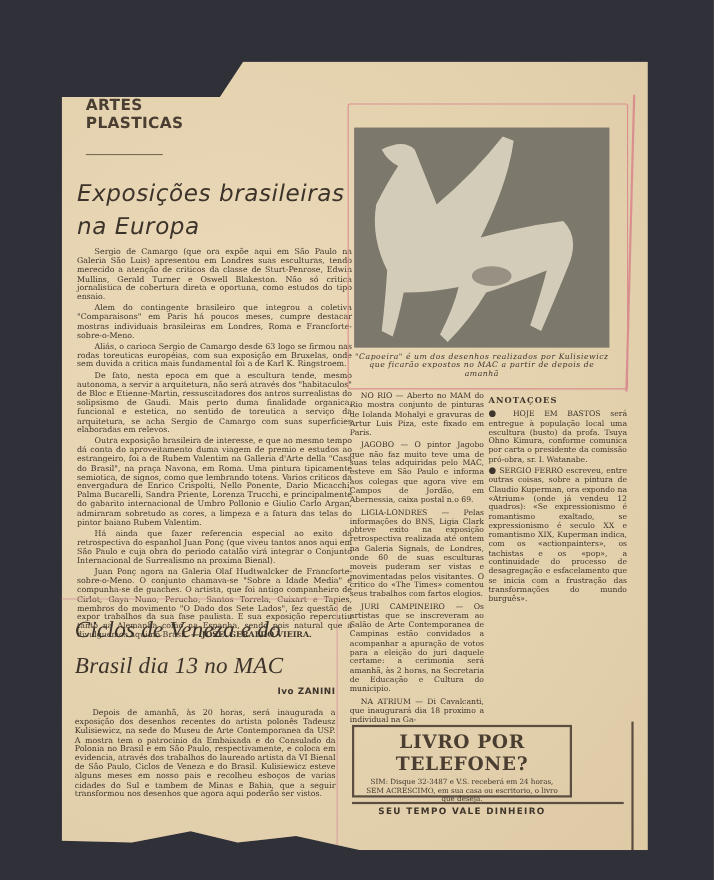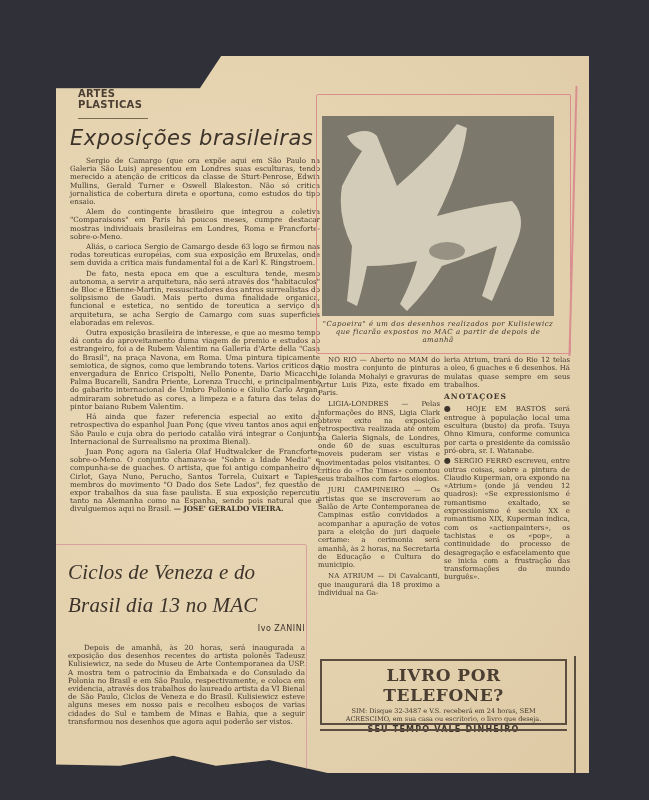--- a/index.html
+++ b/index.html
@@ -18,29 +18,29 @@
   }
   .paper-texture {
     position: absolute; inset: 0;
     background: radial-gradient(ellipse at 30% 40%, rgba(255,240,210,0.25), rgba(190,160,110,0.18));
   }
   .col-left {
     position: absolute; left: 14px; top: 32px; width: 250px;
   }
   .section-label {
     font-family: "DejaVu Sans", sans-serif;
-    font-weight: bold; font-size: 10px; color: #4b3f33;
-    margin-left: 8px; padding-bottom: 8px;
+    font-weight: bold; font-size: 14px; color: #4b3f33;
+    margin-left: 8px; padding-bottom: 20px;
     border-bottom: 1px solid #7a6a55; width: 70px;
     letter-spacing: 0.3px;
   }
   .headline-1 {
     font-family: "DejaVu Sans", sans-serif;
     font-size: 21px; color: #3c332b; line-height: 30px;
-    font-style: italic; margin-top: 4px; letter-spacing: 0.5px;
+    font-style: italic; margin-top: 20px; letter-spacing: 0.5px;
   }
   .body-text {
     font-size: 7.2px; line-height: 8.2px; color: #3e352c;
     text-align: justify;
   }
   .body-text p { text-indent: 16px; margin-bottom: 2px; }
   .byline-strong { font-weight: bold; margin-top: 19px; }
   .red-box-1 {
     position: absolute; left: 260px; top: 38px; width: 255px; height: 260px;
     border: 1.5px solid #d98f8f; border-radius: 2px;
@@ -75,27 +75,27 @@
     border: 1.5px solid #d9a0a0; border-radius: 2px;
   }
   .headline-2 {
     position: absolute; left: 12px; top: 500px; width: 240px;
     font-family: Liberation Serif, serif; font-style: italic;
     font-size: 21px; line-height: 33px; color: #3c332b; letter-spacing: 0.2px;
   }
   .byline-2 {
     position: absolute; left: 12px; top: 568px; width: 237px;
     font-family: "DejaVu Sans", sans-serif; font-size: 8px; text-align: right;
-    color: #3c332b; font-weight: normal; letter-spacing: 0.5px;
+    color: #3c332b; font-weight: bold; letter-spacing: 0.5px;
   }
   .story-2 {
     position: absolute; left: 12px; top: 588px; width: 237px;
   }
   .ad-box {
-    position: absolute; left: 264px; top: 603px; width: 247px; height: 66px;
+    position: absolute; left: 264px; top: 603px; width: 200px; height: 66px;
     border: 2px solid #5b4e40; padding: 4px 6px; text-align: center;
   }
   .ad-title {
     font-family: "DejaVu Serif", serif; font-weight: bold; font-size: 17px;
     color: #4a3e32; letter-spacing: 0.5px; line-height: 20px;
   }
   .ad-text { font-size: 6.5px; line-height: 7.5px; color: #3e352c; margin-top: 3px; }
   .ad-slogan {
     font-family: "DejaVu Sans", sans-serif; font-weight: bold; font-size: 8px;
     color: #3e352c; letter-spacing: 1.2px; margin-top: 2px;
@@ -116,20 +116,21 @@
 
 <div class="clip">
   <div class="paper-texture"></div>
 
   <div class="red-side-line"></div>
 
   <div class="col-left">
     <div class="section-label">ARTES PLASTICAS</div>
     <div class="headline-1">
       <div>Exposições brasileiras</div>
+      <div>na Europa</div>
     </div>
     <div class="body-text" style="margin-top:4px;">
       <p>Sergio de Camargo (que ora expõe aqui em São Paulo na Galeria São Luis) apresentou em Londres suas esculturas, tendo merecido a atenção de criticos da classe de Sturt-Penrose, Edwin Mullins, Gerald Turner e Oswell Blakeston. Não só critica jornalistica de cobertura direta e oportuna, como estudos do tipo ensaio.</p>
       <p>Alem do contingente brasileiro que integrou a coletiva "Comparaisons" em Paris há poucos meses, cumpre destacar mostras individuais brasileiras em Londres, Roma e Francforte-sobre-o-Meno.</p>
       <p>Aliás, o carioca Sergio de Camargo desde 63 logo se firmou nas rodas toreuticas européias, com sua exposição em Bruxelas, onde sem duvida a critica mais fundamental foi a de Karl K. Ringstroem.</p>
       <p>De fato, nesta epoca em que a escultura tende, mesmo autonoma, a servir a arquitetura, não será através dos "habitaculos" de Bloc e Etienne-Martin, ressuscitadores dos antros surrealistas do solipsismo de Gaudi. Mais perto duma finalidade organica, funcional e estetica, no sentido de toreutica a serviço da arquitetura, se acha Sergio de Camargo com suas superficies elaboradas em relevos.</p>
       <p>Outra exposição brasileira de interesse, e que ao mesmo tempo dá conta do aproveitamento duma viagem de premio e estudos ao estrangeiro, foi a de Rubem Valentim na Galleria d'Arte della "Casa do Brasil", na praça Navona, em Roma. Uma pintura tipicamente semiotica, de signos, como que lembrando totens. Varios criticos da envergadura de Enrico Crispolti, Nello Ponente, Dario Micacchi, Palma Bucarelli, Sandra Priente, Lorenza Trucchi, e principalmente do gabarito internacional de Umbro Pollonio e Giulio Carlo Argan, admiraram sobretudo as cores, a limpeza e a fatura das telas do pintor baiano Rubem Valentim.</p>
       <p>Há ainda que fazer referencia especial ao exito da retrospectiva do espanhol Juan Ponç (que viveu tantos anos aqui em São Paulo e cuja obra do periodo catalão virá integrar o Conjunto Internacional de Surrealismo na proxima Bienal).</p>
       <p><span>Juan Ponç agora na Galeria Olaf Hudtwalcker de Francforte-sobre-o-Meno. O conjunto chamava-se "Sobre a Idade Media" e compunha-se de guaches. O artista, que foi antigo companheiro de Cirlot, Gaya Nuno, Perucho, Santos Torrela, Cuixart e Tapies, membros do movimento "O Dado dos Sete Lados", fez questão de expor trabalhos da sua fase paulista. E sua exposição repercutiu tanto na Alemanha como na Espanha, sendo pois natural que a divulguemos aqui no Brasil.</span> <span class="byline-strong">— JOSE' GERALDO VIEIRA.</span></p>
     </div>
@@ -140,27 +141,27 @@
     <svg width="232" height="200" viewBox="0 0 232 200">
       <rect width="232" height="200" fill="#7d786c"></rect>
       <path d="M25 20 Q45 10 55 20 L75 70 Q110 40 135 8 L145 12 Q140 50 115 100 Q150 90 190 85 Q205 100 195 125 Q185 150 170 185 L160 180 Q170 150 175 130 Q150 140 120 150 Q105 175 85 195 L78 188 Q90 165 95 145 Q70 150 45 150 Q40 175 35 190 L25 185 Q28 160 30 130 Q15 100 20 70 Q30 50 40 35 Q30 30 25 20 Z" fill="#ddd5c2" opacity="0.9"></path>
       <ellipse cx="125" cy="135" rx="18" ry="9" fill="#7d786c" opacity="0.7"></ellipse>
     </svg>
   </div>
   <div class="caption">"Capoeira" é um dos desenhos realizados por Kulisiewicz que ficarão expostos no MAC a partir de depois de amanhã</div>
 
   <div class="col-mid">
     <p><span>NO RIO</span> <span>— Aberto no MAM do Rio mostra conjunto de pinturas de Iolanda Mohalyi e gravuras de Artur Luis Piza, este fixado em Paris.</span></p>
+    <p><span>JAGOBO</span> <span>— O pintor Jagobo que não faz muito teve uma de suas telas adquiridas pelo MAC, esteve em São Paulo e informa aos colegas que agora vive em Campos de Jordão, em Abernessia, caixa postal n.o 69.</span></p>
     <p><span>LIGIA-LONDRES</span> <span>— Pelas informações do BNS, Ligia Clark obteve exito na exposição retrospectiva realizada até ontem na Galeria Signals, de Londres, onde 60 de suas esculturas moveis puderam ser vistas e movimentadas pelos visitantes. O critico do «The Times» comentou seus trabalhos com fartos elogios.</span></p>
     <p><span>JURI CAMPINEIRO</span> <span>— Os artistas que se inscreveram ao Salão de Arte Contemporanea de Campinas estão convidados a acompanhar a apuração de votos para a eleição do juri daquele certame: a cerimonia será amanhã, às 2 horas, na Secretaria de Educação e Cultura do municipio.</span></p>
     <p><span>NA ATRIUM</span> <span>— Di Cavalcanti, que inaugurará dia 18 proximo a individual na Ga-</span></p>
   </div>
 
   <div class="col-right">
-    <p>leria Atrium, trará do Rio 12 telas a oleo, 6 guaches e 6 desenhos. Há mulatas quase sempre em seus trabalhos.</p>
     <div class="anotacoes">ANOTAÇOES</div>
     <p class="bullet-item"><span class="dot">●</span> <span>HOJE EM BASTOS</span> <span>será entregue à população local uma escultura (busto) da profa. Tsuya Ohno Kimura, conforme comunica por carta o presidente da comissão pró-obra, sr. I. Watanabe.</span></p>
     <p class="bullet-item"><span class="dot">●</span> <span>SERGIO FERRO</span> <span>escreveu, entre outras coisas, sobre a pintura de Claudio Kuperman, ora expondo na «Atrium» (onde já vendeu 12 quadros): «Se expressionismo é romantismo exaltado, se expressionismo é seculo XX e romantismo XIX, Kuperman indica, com os «actionpainters», os tachistas e os «pop», a continuidade do processo de desagregação e esfacelamento que se inicia com a frustração das transformações do mundo burguês».</span></p>
   </div>
 
   <div class="red-box-2"></div>
   <div class="headline-2">Ciclos de Veneza e do Brasil dia 13 no MAC</div>
   <div class="byline-2">Ivo ZANINI</div>
   <div class="story-2 body-text">
     <p>Depois de amanhã, às 20 horas, será inaugurada a exposição dos desenhos recentes do artista polonês Tadeusz Kulisiewicz, na sede do Museu de Arte Contemporanea da USP. A mostra tem o patrocinio da Embaixada e do Consulado da Polonia no Brasil e em São Paulo, respectivamente, e coloca em evidencia, através dos trabalhos do laureado artista da VI Bienal de São Paulo, Ciclos de Veneza e do Brasil. Kulisiewicz esteve alguns meses em nosso pais e recolheu esboços de varias cidades do Sul e tambem de Minas e Bahia, que a seguir transformou nos desenhos que agora aqui poderão ser vistos.</p>

